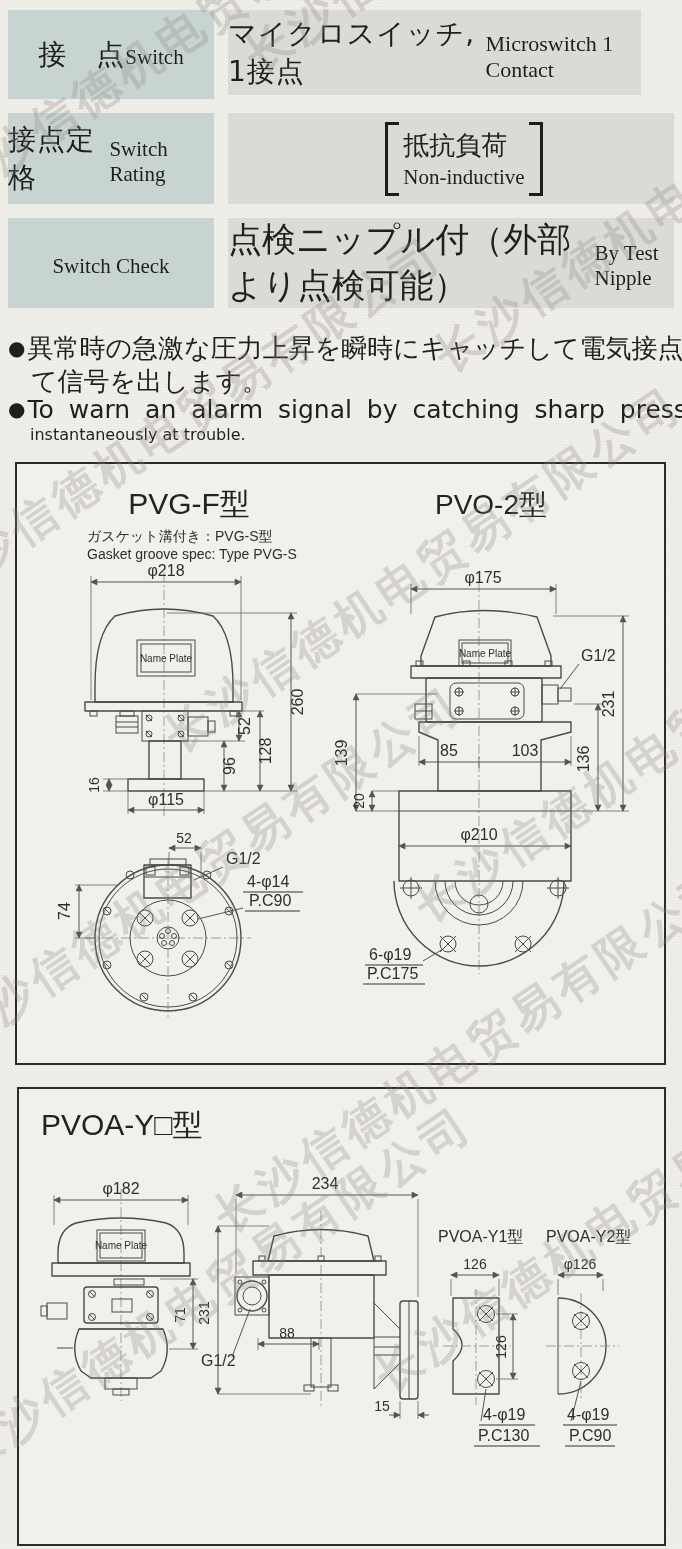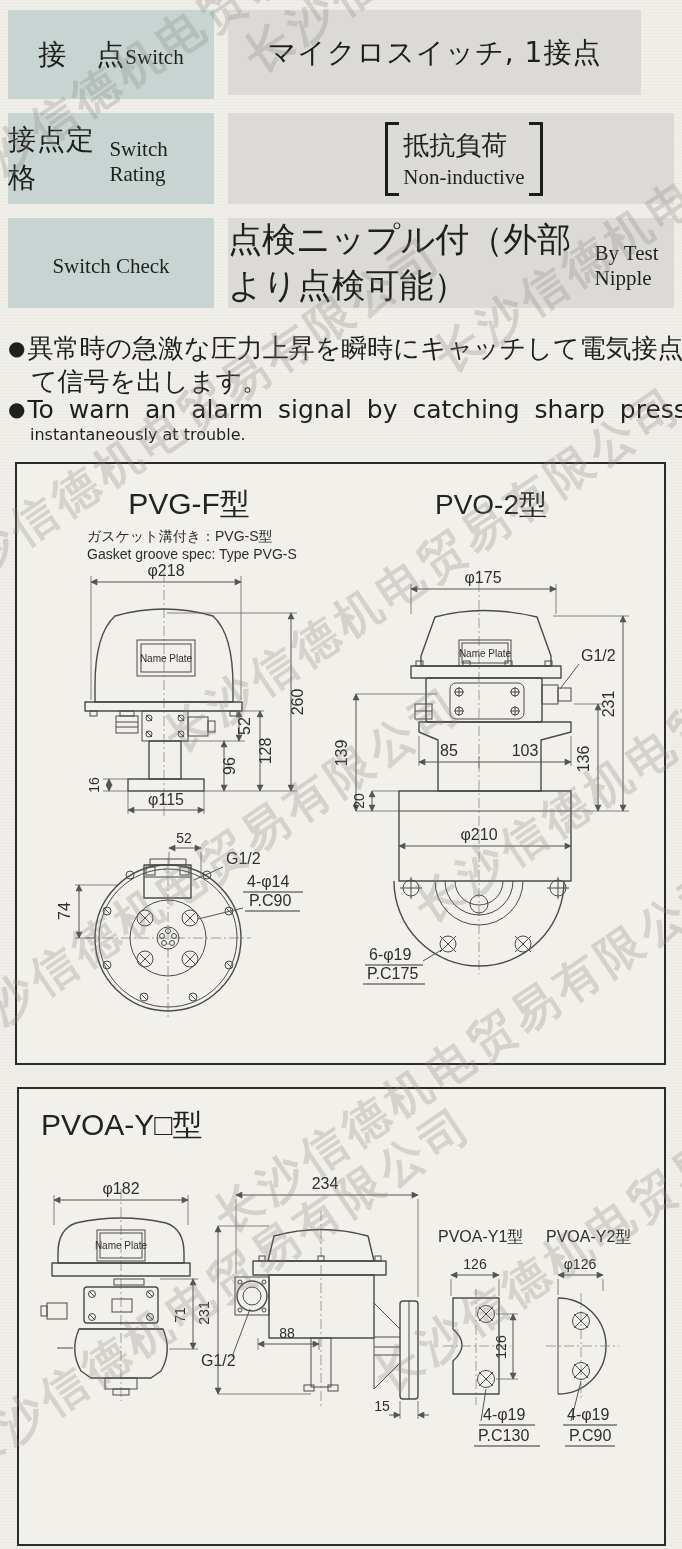--- a/index.html
+++ b/index.html
@@ -56,20 +56,21 @@
 <div class="page">
 
   <div>
 
     <div class="cell cell-l" style="left:8px;top:10px;width:206px;height:89px;">
       <div class="jp-lg">接　点</div>
       <div class="en-serif">Switch</div>
     </div>
     <div class="cell cell-r" style="left:228px;top:10px;width:413px;height:85px;">
       <div class="jp-lg">マイクロスイッチ, 1接点</div>
+      <div class="en-serif-lg">Microswitch 1 Contact</div>
     </div>
 
     <div class="cell cell-l" style="left:8px;top:113px;width:206px;height:91px;">
       <div class="jp-lg">接点定格</div>
       <div class="en-serif">Switch Rating</div>
     </div>
     <div class="cell cell-r" style="left:228px;top:113px;width:446px;height:91px;">
       <div class="rating">
         <div class="ac-col">
         </div>

